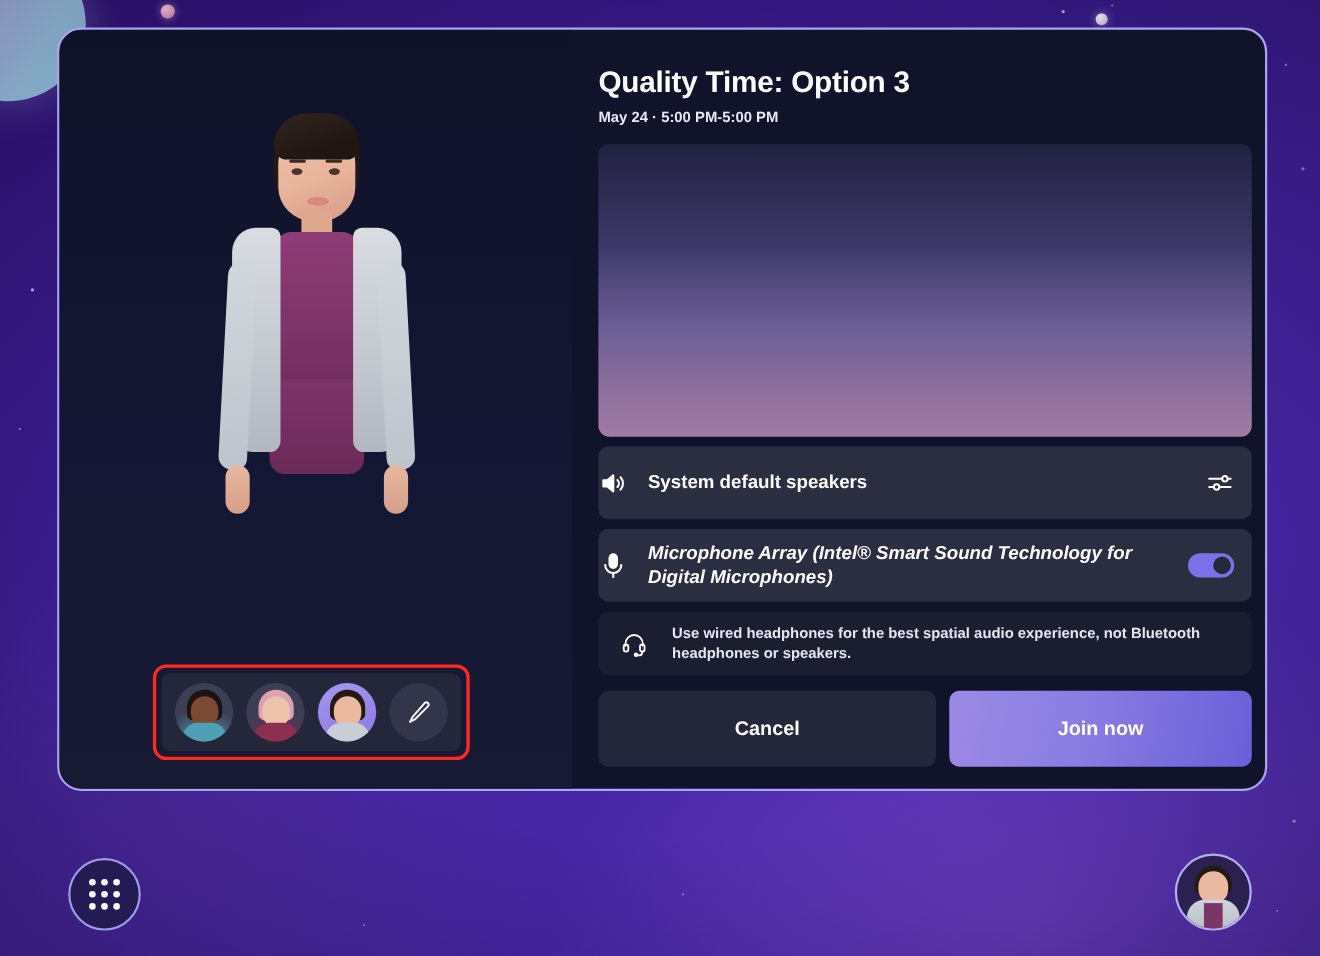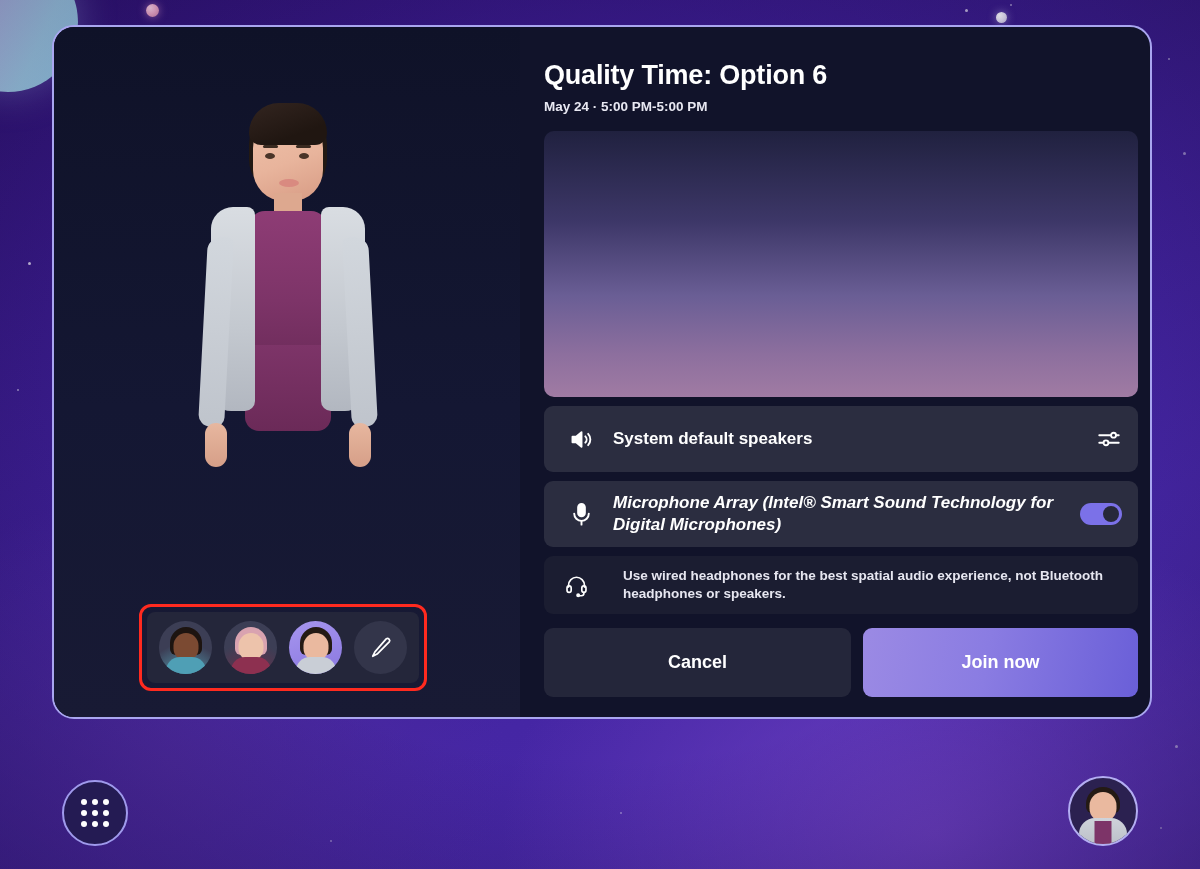--- a/index.html
+++ b/index.html
@@ -238,41 +238,41 @@
     background: linear-gradient(180deg, #20213f 0%, #3d3768 34%, #6a5e95 62%, #8d6f9e 84%, #a07ba3 100%);
   }
 
   .audio-row {
     margin: 9px 0 0 24px;
     min-height: 66px;
     background: #2b2d40;
     border-radius: 9px;
     display: flex;
     align-items: center;
-    padding: 10px 16px 10px 24px;
+    padding: 10px 16px 10px 0;
     gap: 18px;
     cursor: pointer;
   }
   .audio-row.tall { min-height: 66px; font-style: italic; }
   .audio-row .label {
     flex: 1;
     color: #ffffff;
     font-size: 17px;
     font-weight: bold;
     line-height: 1.28;
   }
   .tip-row {
     margin: 9px 0 0 24px;
     min-height: 58px;
     background: #1b1d31;
     border-radius: 9px;
     display: flex;
     align-items: center;
     padding: 8px 16px 8px 20px;
-    gap: 34px;
+    gap: 22px;
   }
   .tip-row .tip-text {
     flex: 1;
     color: #e6e6f0;
     font-size: 13.5px;
     font-weight: bold;
     line-height: 1.33;
   }
 
   .toggle {
@@ -444,21 +444,21 @@
               <path d="M16.8 3.6a2 2 0 0 1 2.8 2.8L8.4 17.6 4.4 19.6l2-4z"></path>
             </svg>
           </div>
 
         </div>
       </div>
     </div>
 
     <div class="detail-pane">
 
-      <div class="meeting-title">Quality Time: Option 6</div>
+      <div class="meeting-title">Quality Time: Option 3</div>
       <div class="meeting-sub">May 24 · 5:00 PM-5:00 PM</div>
 
       <div class="preview"></div>
 
       <div class="audio-row">
         <svg class="icon" width="27" height="27" viewBox="0 0 24 24" fill="none" stroke="#ffffff" stroke-width="1.7" stroke-linecap="round" stroke-linejoin="round">
           <path d="M4 9.5h3.2L12 5.5v13L7.2 14.5H4z" fill="#ffffff"></path>
           <path d="M15.4 9.2a4 4 0 0 1 0 5.6"></path>
           <path d="M17.9 7a7.4 7.4 0 0 1 0 10"></path>
         </svg>

